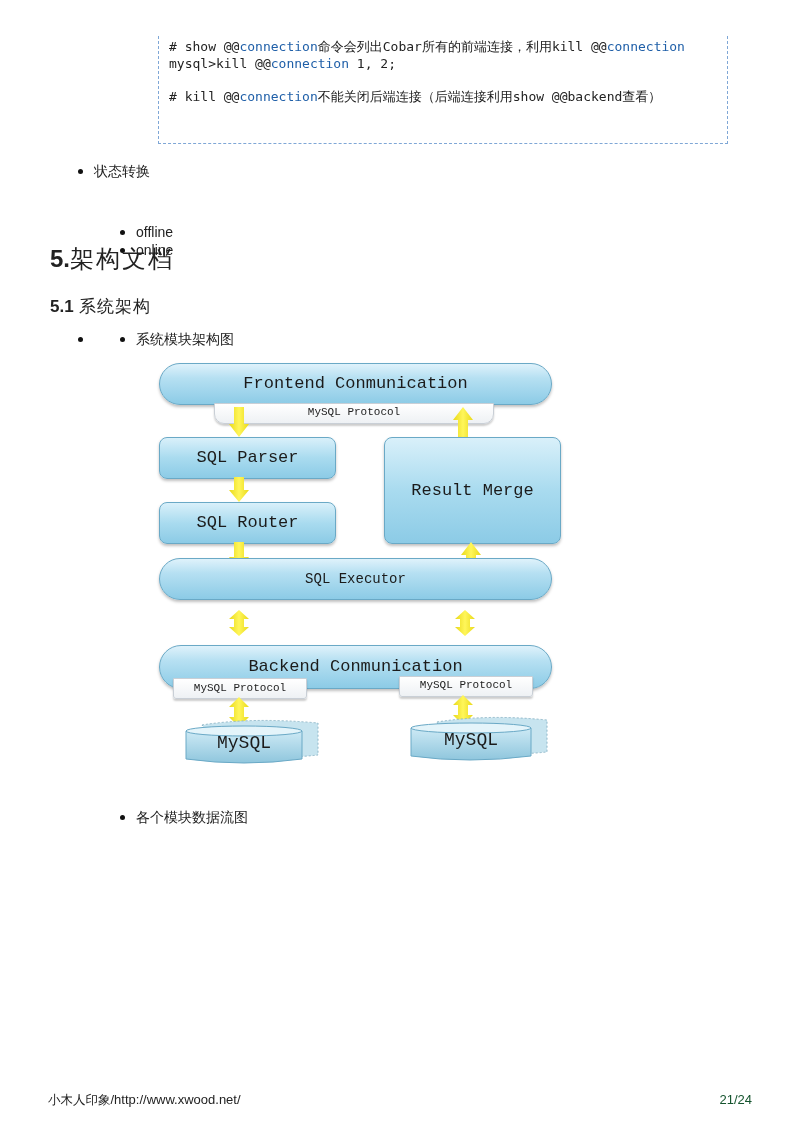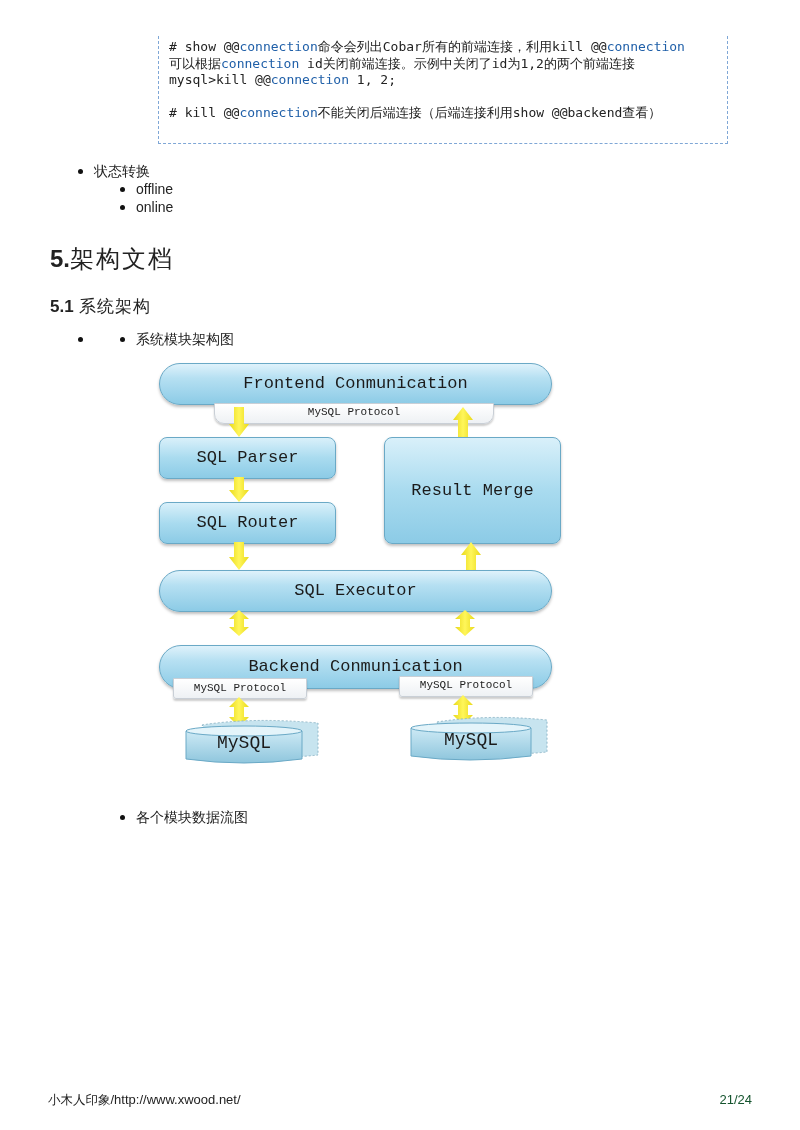--- a/index.html
+++ b/index.html
@@ -42,32 +42,31 @@
 
   .footer-left { position: absolute; left: 48px; top: 1092px; font-size: 13px; font-family: "Liberation Sans", sans-serif; color: #222; }
   .footer-left .cjk { font-family: "DejaVu Sans", sans-serif; font-size: 12.5px; }
   .footer-right { position: absolute; right: 48px; top: 1092px; font-size: 13px; font-family: "Liberation Sans", sans-serif; color: #14532d; }
 </style>
 </head>
 <body>
 
 <div class="codebox" id="codebox">
     <div class="line"><span># show @@</span><span class="kw">connection</span><span class="cjk">命令会列出</span><span>Cobar</span><span class="cjk">所有的前端连接，利用</span><span>kill @@</span><span class="kw">connection</span></div>
-    <div class="line"><span class="cjk">可以根据</span><span class="kw">connection</span><span> id</span><span class="cjk">关闭前端连接。示例中关闭了</span><span>id</span><span class="cjk">为</span><span>1,2</span><span class="cjk">的两个前端连接</span></div>
     <div class="line"><span>mysql&gt;kill @@</span><span class="kw">connection</span><span> 1, 2;</span></div>
     <div class="line">&nbsp;</div>
     <div class="line"><span># kill @@</span><span class="kw">connection</span><span class="cjk">不能关闭后端连接（后端连接利用</span><span>show @@backend</span><span class="cjk">查看）</span></div>
   </div>
 
 <div class="bullet-list" style="left:78px; top:162px;">
   <div class="li" style="padding-left:16px;">
     <span class="dot" style="left:0;"></span>
     <span>状态转换</span>
   </div>
-  <div class="li latin" style="padding-left:58px;">
+  <div class="li latin" style="padding-left:58px;margin-top:43px;">
     <span class="dot" style="left:42px;"></span>
     <span>offline</span>
   </div>
   <div class="li latin" style="padding-left:58px;">
     <span class="dot" style="left:42px;"></span>
     <span>online</span>
   </div>
 </div>
 
 <div class="h1">
@@ -127,21 +126,21 @@
       <path d="M5 0 H15 V15 H20 L10 28 L0 15 H5 Z" fill="url(#ag)"></path>
     </svg>
 
   <div class="box" style="left:234px; top:82px; width:175px; height:105px; line-height:105px; font-size:17px;">
     <span>Result Merge</span>
   </div>
   <svg class="arrow" style="left:311px; top:187px; height:28px;" viewBox="0 0 20 28">
       <path d="M10 0 L20 13 H15 V28 H5 V13 H0 Z" fill="url(#ag)"></path>
     </svg>
 
-  <div class="pill" style="left:9px; top:215px; width:391px; height:40px; line-height:40px; font-size:17px;">
+  <div class="pill" style="left:9px; top:203px; width:391px; height:40px; line-height:40px; font-size:14px;">
     <span>SQL Executor</span>
   </div>
 
   <svg class="arrow" style="left:79px; top:255px; height:26px;" viewBox="0 0 20 26">
       <path d="M10 0 L20 9 H15 V17 H20 L10 26 L0 17 H5 V9 H0 Z" fill="url(#ag)"></path>
     </svg>
   <svg class="arrow" style="left:305px; top:255px; height:26px;" viewBox="0 0 20 26">
       <path d="M10 0 L20 9 H15 V17 H20 L10 26 L0 17 H5 V9 H0 Z" fill="url(#ag)"></path>
     </svg>
 

